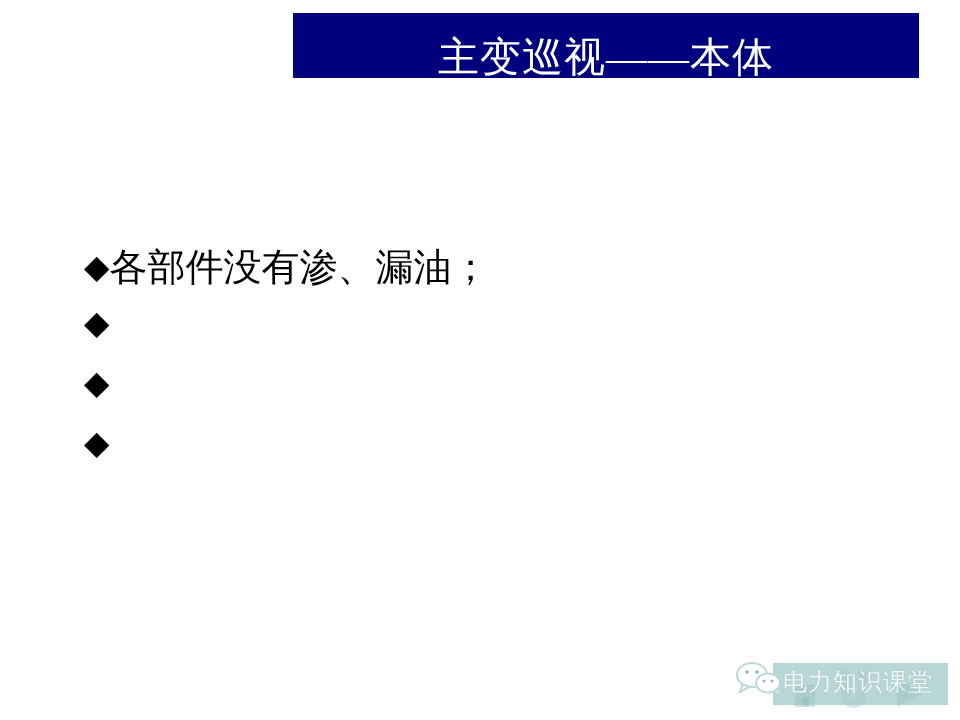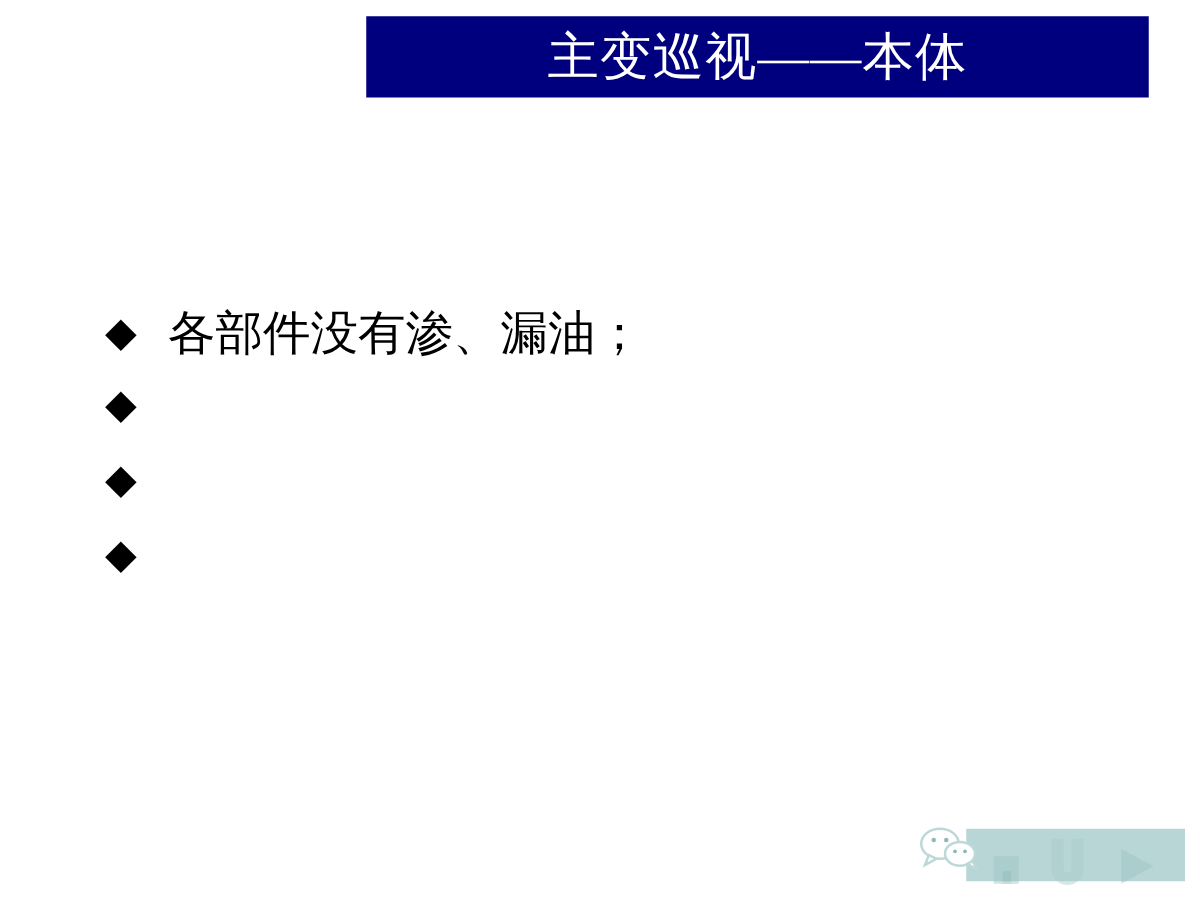--- a/index.html
+++ b/index.html
@@ -22,21 +22,21 @@
 
   
   #title-bar {
     position: absolute;
     left: 293px;
     top: 13px;
     width: 626px;
     height: 65px;
     background: #00007e;
     display: flex;
-    align-items: center;
+    align-items: flex-end;
     justify-content: center;
   }
   #title-text {
     color: #ffffff;
     font-family: "Liberation Serif", "DejaVu Serif", serif;
     font-size: 41px;
     font-weight: 400;
     letter-spacing: 1px;
     line-height: 1;
     white-space: nowrap;
@@ -63,21 +63,20 @@
     flex: 0 0 auto;
     transform: translateY(-2px);
   }
   .bullet-text {
     font-family: "Liberation Serif", "DejaVu Serif", serif;
     font-size: 38px;
     line-height: 1;
     color: #000000;
     flex: 0 0 auto;
     letter-spacing: 0px;
-    margin-left: 25px;
   }
 
   
   #watermark {
     position: absolute;
     left: 735px;
     top: 655px;
     width: 215px;
     height: 58px;
   }
@@ -164,16 +163,17 @@
       <ellipse cx="17" cy="16" rx="15" ry="12" fill="#ffffff" stroke="#bcd8d8" stroke-width="2"></ellipse>
       <polygon points="8,25 5,33 14,28" fill="#ffffff" stroke="#bcd8d8" stroke-width="2"></polygon>
       <circle cx="12" cy="13" r="1.8" fill="#8fb8b8"></circle>
       <circle cx="22" cy="13" r="1.8" fill="#8fb8b8"></circle>
       <ellipse cx="33" cy="24" rx="12" ry="9.5" fill="#ffffff" stroke="#bcd8d8" stroke-width="2"></ellipse>
       <polygon points="43,30 47,37 39,32" fill="#ffffff" stroke="#bcd8d8" stroke-width="2"></polygon>
       <circle cx="29" cy="22" r="1.5" fill="#8fb8b8"></circle>
       <circle cx="37" cy="22" r="1.5" fill="#8fb8b8"></circle>
     </svg>
 
+    <span id="watermark-text">电力知识课堂</span>
 
   </div>
 
 </div>
 
 </body></html>

